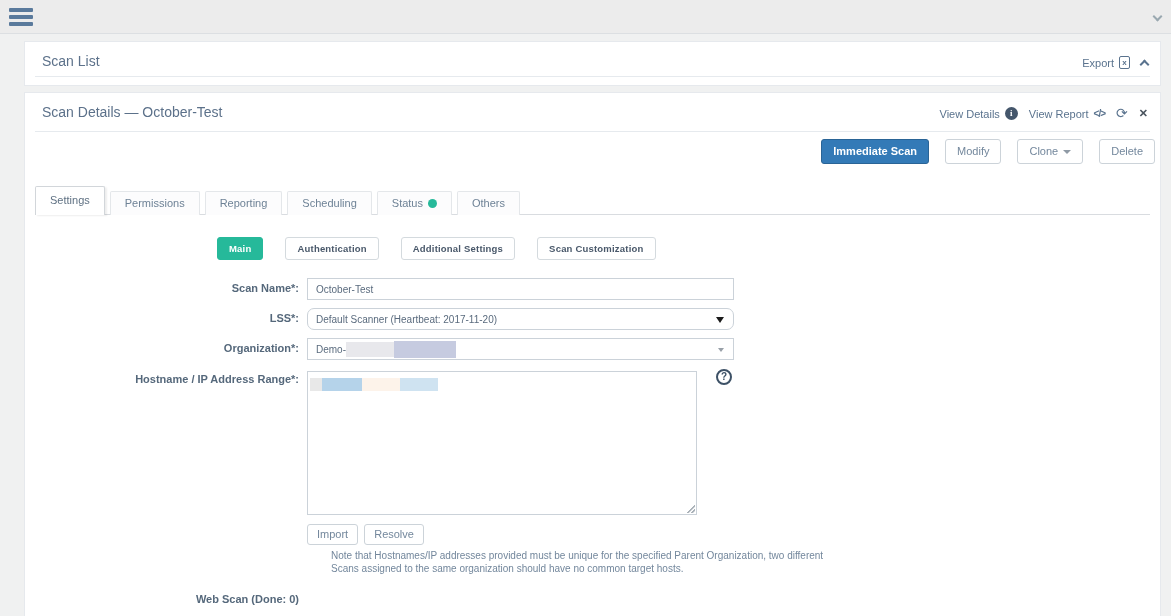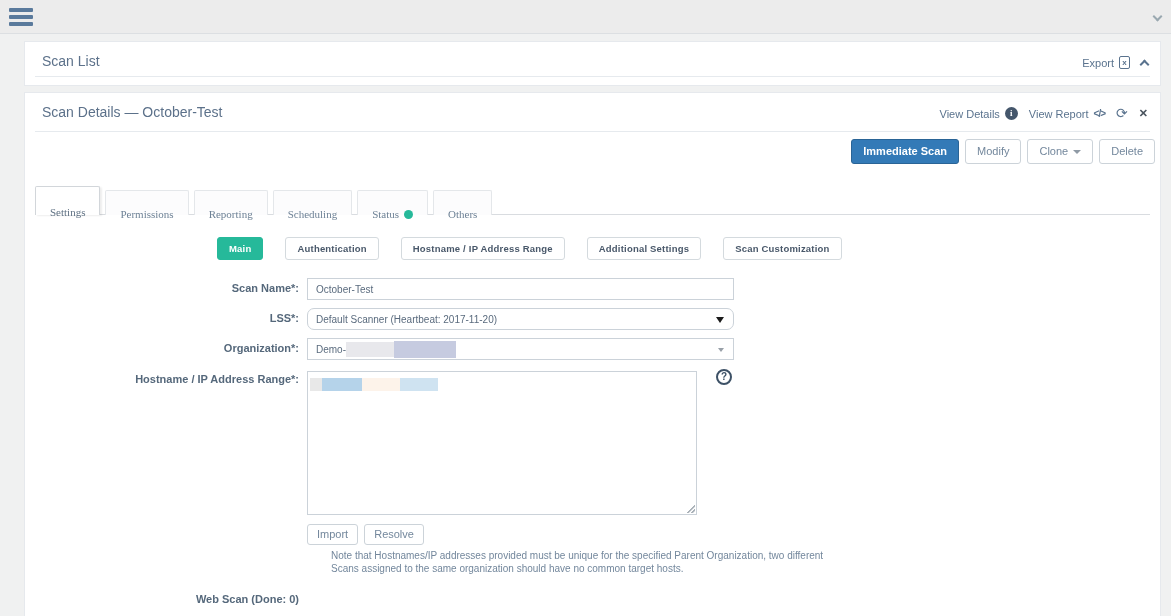--- a/index.html
+++ b/index.html
@@ -30,29 +30,29 @@
 
   
   .icon-file { display:inline-block; width:11px; height:13px; border:1px solid #5a738e; border-radius:2px; font-size:8px; line-height:11px; text-align:center; color:#5a738e; font-weight:bold; }
   .icon-chevron-up { display:inline-block; width:7px; height:7px; border-top:2px solid #5a738e; border-right:2px solid #5a738e; transform:rotate(-45deg); margin-top:3px; cursor:pointer; }
   .icon-info { display:inline-block; width:13px; height:13px; background:#44566b; color:#fff; border-radius:50%; font-size:9px; font-weight:bold; text-align:center; line-height:13px; font-family:"Liberation Serif", serif; }
   .icon-code { font-size:10px; font-weight:bold; color:#5a738e; letter-spacing:-1px; }
   .icon-refresh { font-size:14px; color:#5a738e; cursor:pointer; line-height:13px; }
   .icon-close { font-size:11px; font-weight:bold; color:#4a545e; cursor:pointer; }
 
   
-  .action-row { position:absolute; top:46px; right:5px; display:flex; gap:6px; }
+  .action-row { position:absolute; top:46px; right:5px; display:flex; gap:16px; }
   .btn { height:25px; padding:0 11px; font-size:11px; line-height:23px; border-radius:3px; background:#fff; border:1px solid #ccd3d9; color:#73879c; cursor:pointer; font-family:"Liberation Sans", sans-serif; }
   .btn.primary { background:#337ab7; border-color:#2a6496; color:#fff; font-weight:bold; }
   .caret-down { display:inline-block; width:0; height:0; border-left:4px solid transparent; border-right:4px solid transparent; border-top:4px solid #8f9aa5; margin-left:5px; vertical-align:middle; }
 
   
   .tabbar { position:absolute; left:10px; right:10px; top:93px; height:29px; display:flex; align-items:flex-end; }
   .tab-line { position:absolute; left:0; right:0; bottom:0; height:1px; background:#d9dce0; }
-  .tab { position:relative; z-index:1; height:24px; line-height:22px; padding:12px 14px; margin-right:5px; font-size:11px; color:#6e8296; background:#fcfcfd; border:1px solid #e4e7ea; border-bottom:none; border-radius:2px 2px 0 0; cursor:pointer; white-space:nowrap;font-family:Liberation Serif, serif; }
+  .tab { position:relative; z-index:1; height:24px; line-height:22px; padding:0 14px; margin-right:5px; font-size:11px; color:#6e8296; background:#fcfcfd; border:1px solid #e4e7ea; border-bottom:none; border-radius:2px 2px 0 0; cursor:pointer; white-space:nowrap; }
   .tab:first-child { margin-left:17px; }
   .tab.active { height:29px; line-height:27px; background:#fff; border:1px solid #d2d6da; border-bottom:none; box-shadow:2px 1px 2px rgba(0,0,0,0.07); color:#5f7183; }
   .status-dot { display:inline-block; width:9px; height:9px; border-radius:50%; background:#26b99a; margin-left:5px; vertical-align:-1px; }
 
   
   .subnav { position:absolute; top:144px; left:192px; display:flex; gap:22px; }
   .subbtn { height:23px; line-height:21px; padding:0 11px; font-size:9.5px; font-weight:bold; letter-spacing:0.2px; color:#49586a; background:#fff; border:1px solid #d4dade; border-radius:3px; cursor:pointer; white-space:nowrap; font-family:"Liberation Sans", sans-serif; }
   .subbtn.active { background:#26b99a; border-color:#26b99a; color:#fff; }
 
   
@@ -125,21 +125,20 @@
     <div class="tab"><span>Permissions</span></div>
     <div class="tab"><span>Reporting</span></div>
     <div class="tab"><span>Scheduling</span></div>
     <div class="tab"><span>Status</span><span class="status-dot"></span></div>
     <div class="tab"><span>Others</span></div>
   </div>
 
   <div class="subnav">
     <button class="subbtn active">Main</button>
     <button class="subbtn">Authentication</button>
-    <button class="subbtn">Hostname / IP Address Range</button>
     <button class="subbtn">Additional Settings</button>
     <button class="subbtn">Scan Customization</button>
   </div>
 
   <div class="flabel" style="top:189px;">Scan Name*:</div>
   <input class="ctrl" style="top: 185px;" value="October-Test">
 
   <div class="flabel" style="top:219px;">LSS*:</div>
   <div class="ctrl selectbox" style="top:215px;border-radius:7px;">
     <span>Default Scanner (Heartbeat: 2017-11-20)</span>

